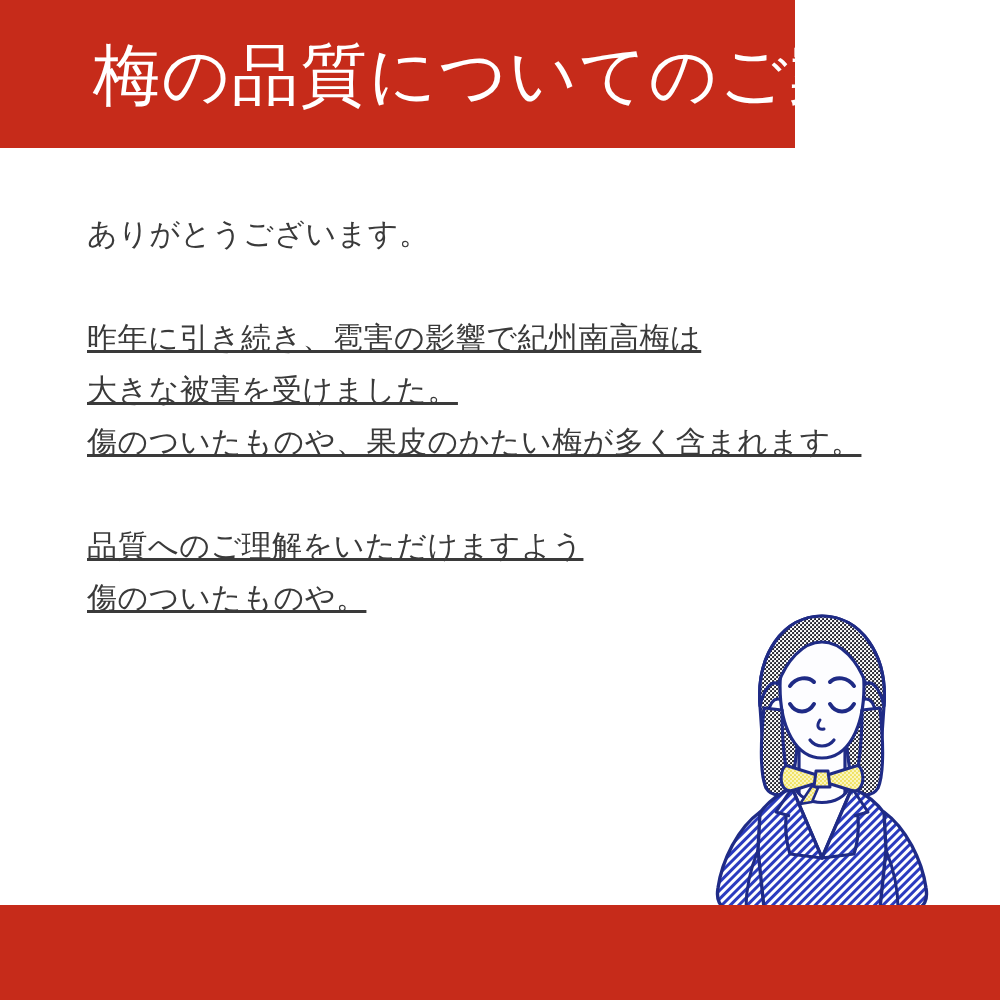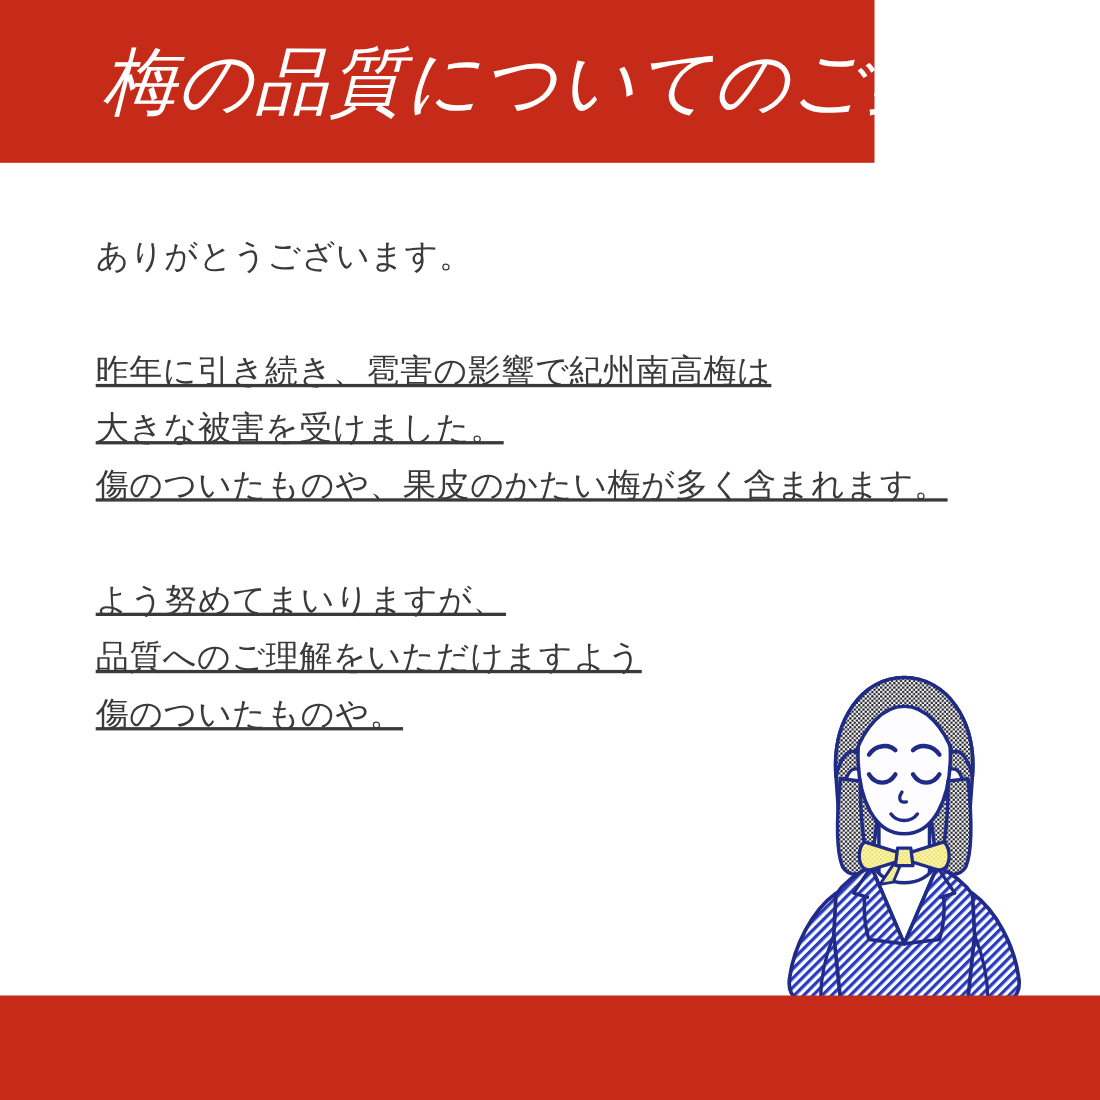--- a/index.html
+++ b/index.html
@@ -22,21 +22,20 @@
 
   
   .header-banner {
     position: absolute;
     left: 0;
     top: 0;
     width: 795px;
     height: 148px;
     background: #c62b1a;
     box-sizing: border-box;
-    font-style: italic;
   }
   .header-title {
     position: absolute;
     left: 93px;
     top: 36px;
     font-size: 67px;
     line-height: 78px;
     color: #ffffff;
     letter-spacing: 1.5px;
     font-weight: 400;
@@ -106,21 +105,20 @@
       <span class="line">ありがとうございます。</span>
     </div>
 
     <div class="para">
       <span class="line">昨年に引き続き、雹害の影響で紀州南高梅は</span>
       <span class="line">大きな被害を受けました。</span>
       <span class="line">傷のついたものや、果皮のかたい梅が多く含まれます。</span>
     </div>
 
     <div class="para">
-      <span class="line">よう努めてまいりますが、</span>
       <span class="line">品質へのご理解をいただけますよう</span>
       <span class="line">傷のついたものや。</span>
     </div>
 
   </div>
 
   <div class="illustration">
     <svg viewBox="0 0 300 320" xmlns="http://www.w3.org/2000/svg">
       <defs>
 

